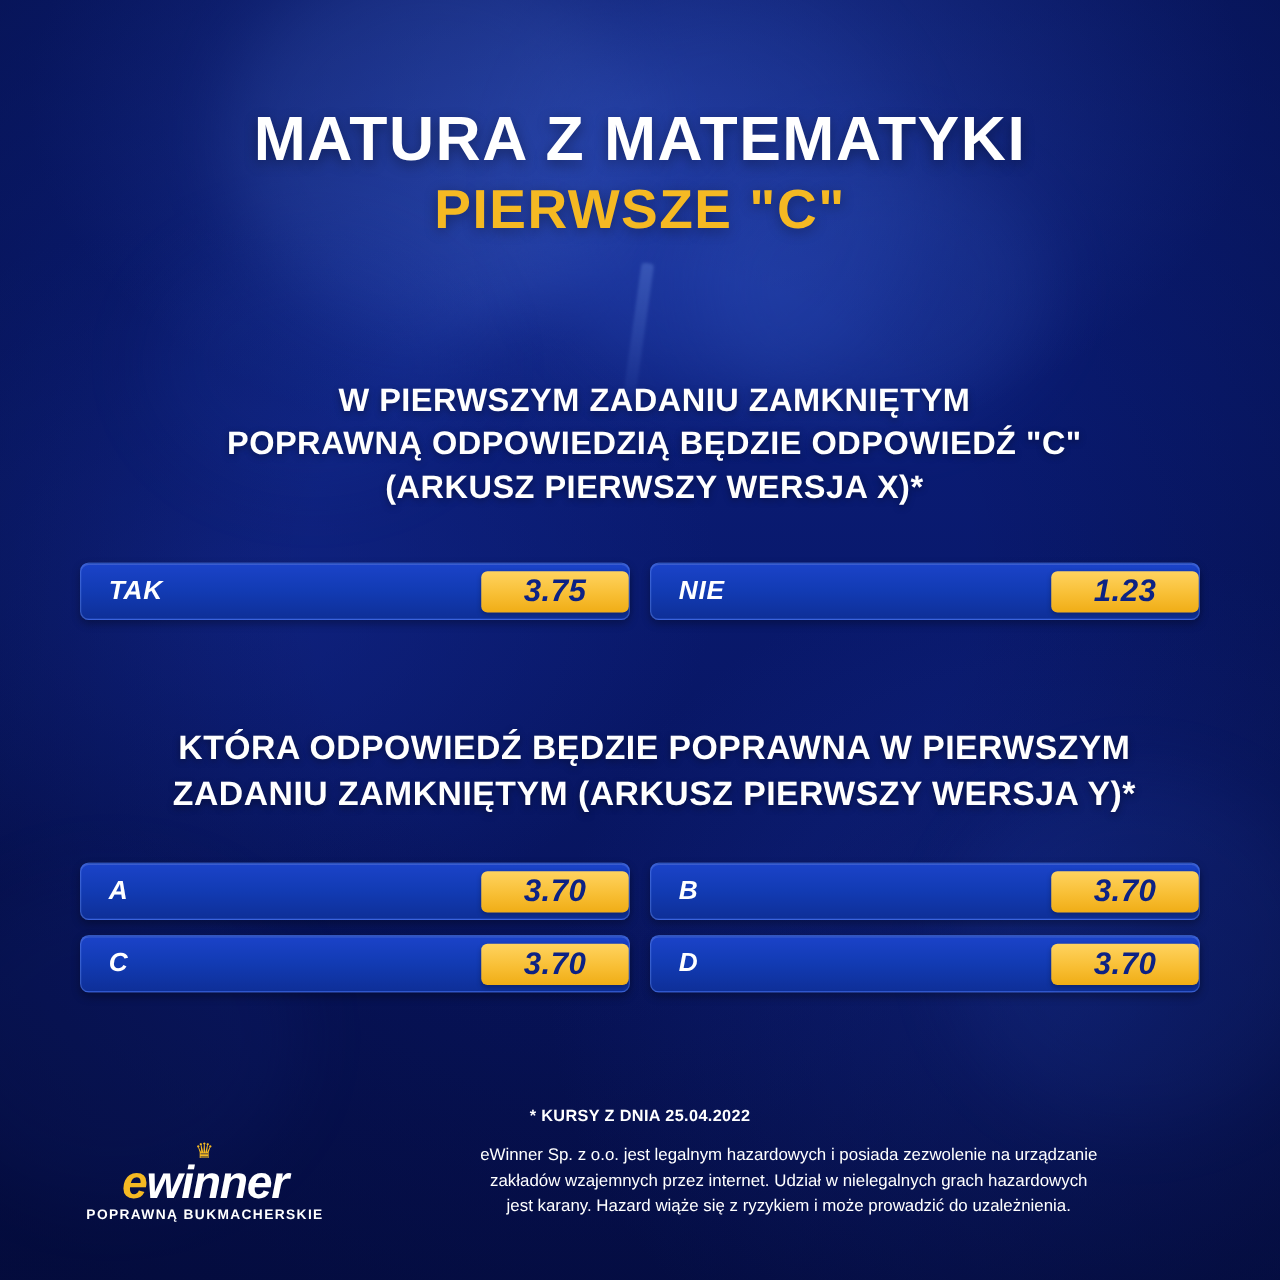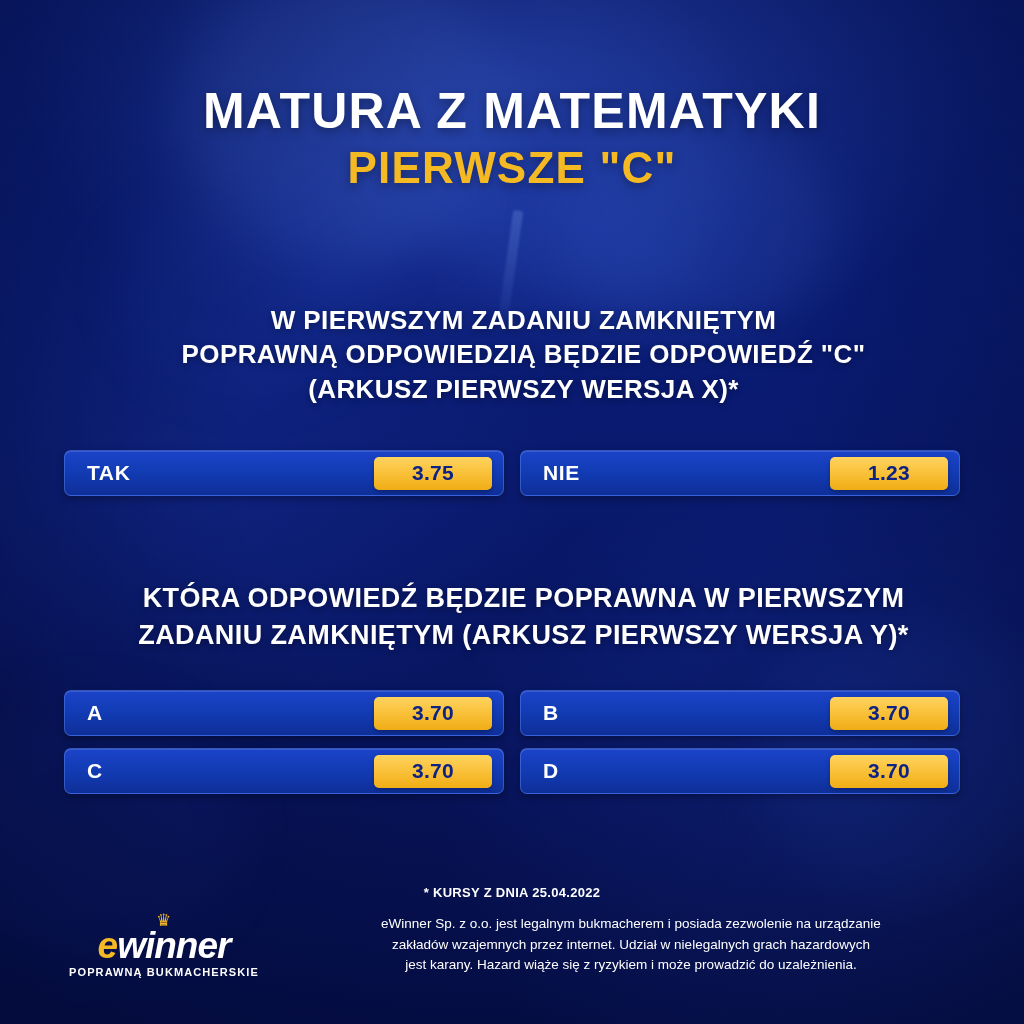--- a/index.html
+++ b/index.html
@@ -135,38 +135,39 @@
   .odds-btn {
     flex: 1 1 0;
     position: relative;
     height: 46px;
     border-radius: 7px;
     background: linear-gradient(180deg, #1b43c9 0%, #123bb4 48%, #0e2f98 100%);
     border: 1px solid rgba(120,160,255,0.35);
     box-shadow: 0 3px 7px rgba(0,0,0,0.30), inset 0 1px 0 rgba(255,255,255,0.14);
     display: flex;
     align-items: center;
-    padding: 0 11px 0 22px;
+    padding: 0 0 0 22px;
     box-sizing: border-box;
+    font-style: italic;
   }
   .odds-label {
     color: #ffffff;
     font-size: 21px;
     font-weight: 800;
     letter-spacing: 0.6px;
     flex: 1 1 auto;
     text-align: left;
   }
   .odds-value {
     width: 118px;
     height: 33px;
     border-radius: 5px;
     background: linear-gradient(180deg, #ffd35f 0%, #f8bf35 55%, #f0ad16 100%);
     color: #0c2284;
-    font-size: 21px;
+    font-size: 25px;
     font-weight: 800;
     display: flex;
     align-items: center;
     justify-content: center;
     box-shadow: 0 2px 4px rgba(0,0,0,0.28);
     letter-spacing: 0.3px;
   }
 
   .group-1 { top: 450px; }
   .group-2 { top: 690px; }
@@ -305,20 +306,20 @@
 
     <div class="footer-note">* KURSY Z DNIA 25.04.2022</div>
 
     <div class="footer">
       <div class="logo">
         <div class="logo-crown">♛</div>
         <div class="logo-word"><span class="e">e</span><span>winner</span></div>
         <div class="logo-sub">POPRAWNĄ BUKMACHERSKIE</div>
       </div>
       <div class="legal">
-        <div>eWinner Sp. z o.o. jest legalnym bukmacherem i posiada zezwolenie na urządzanie</div>
+        <div>eWinner Sp. z o.o. jest legalnym hazardowych i posiada zezwolenie na urządzanie</div>
         <div>zakładów wzajemnych przez internet. Udział w nielegalnych grach hazardowych</div>
         <div>jest karany. Hazard wiąże się z ryzykiem i może prowadzić do uzależnienia.</div>
       </div>
     </div>
 
   </div>
 </div>
 
 </body></html>

